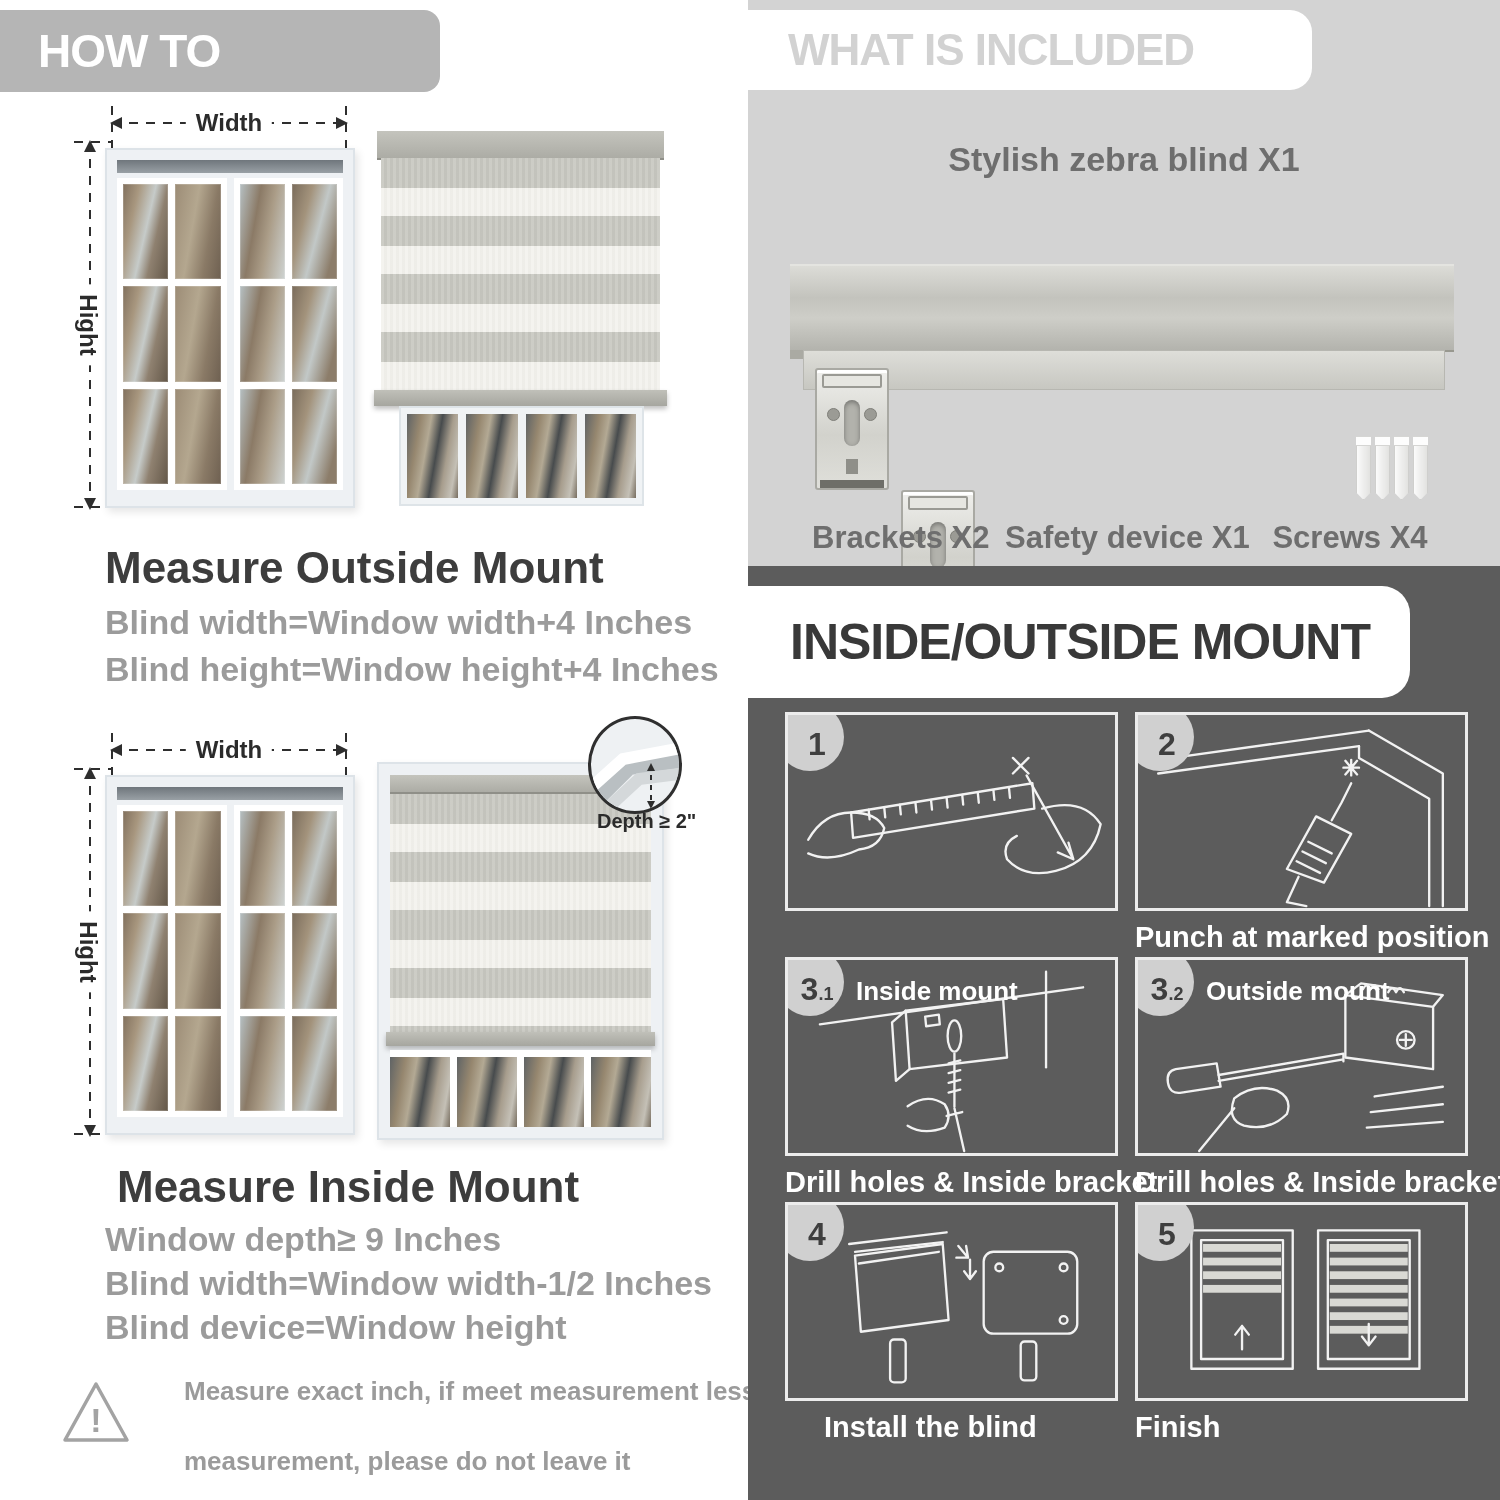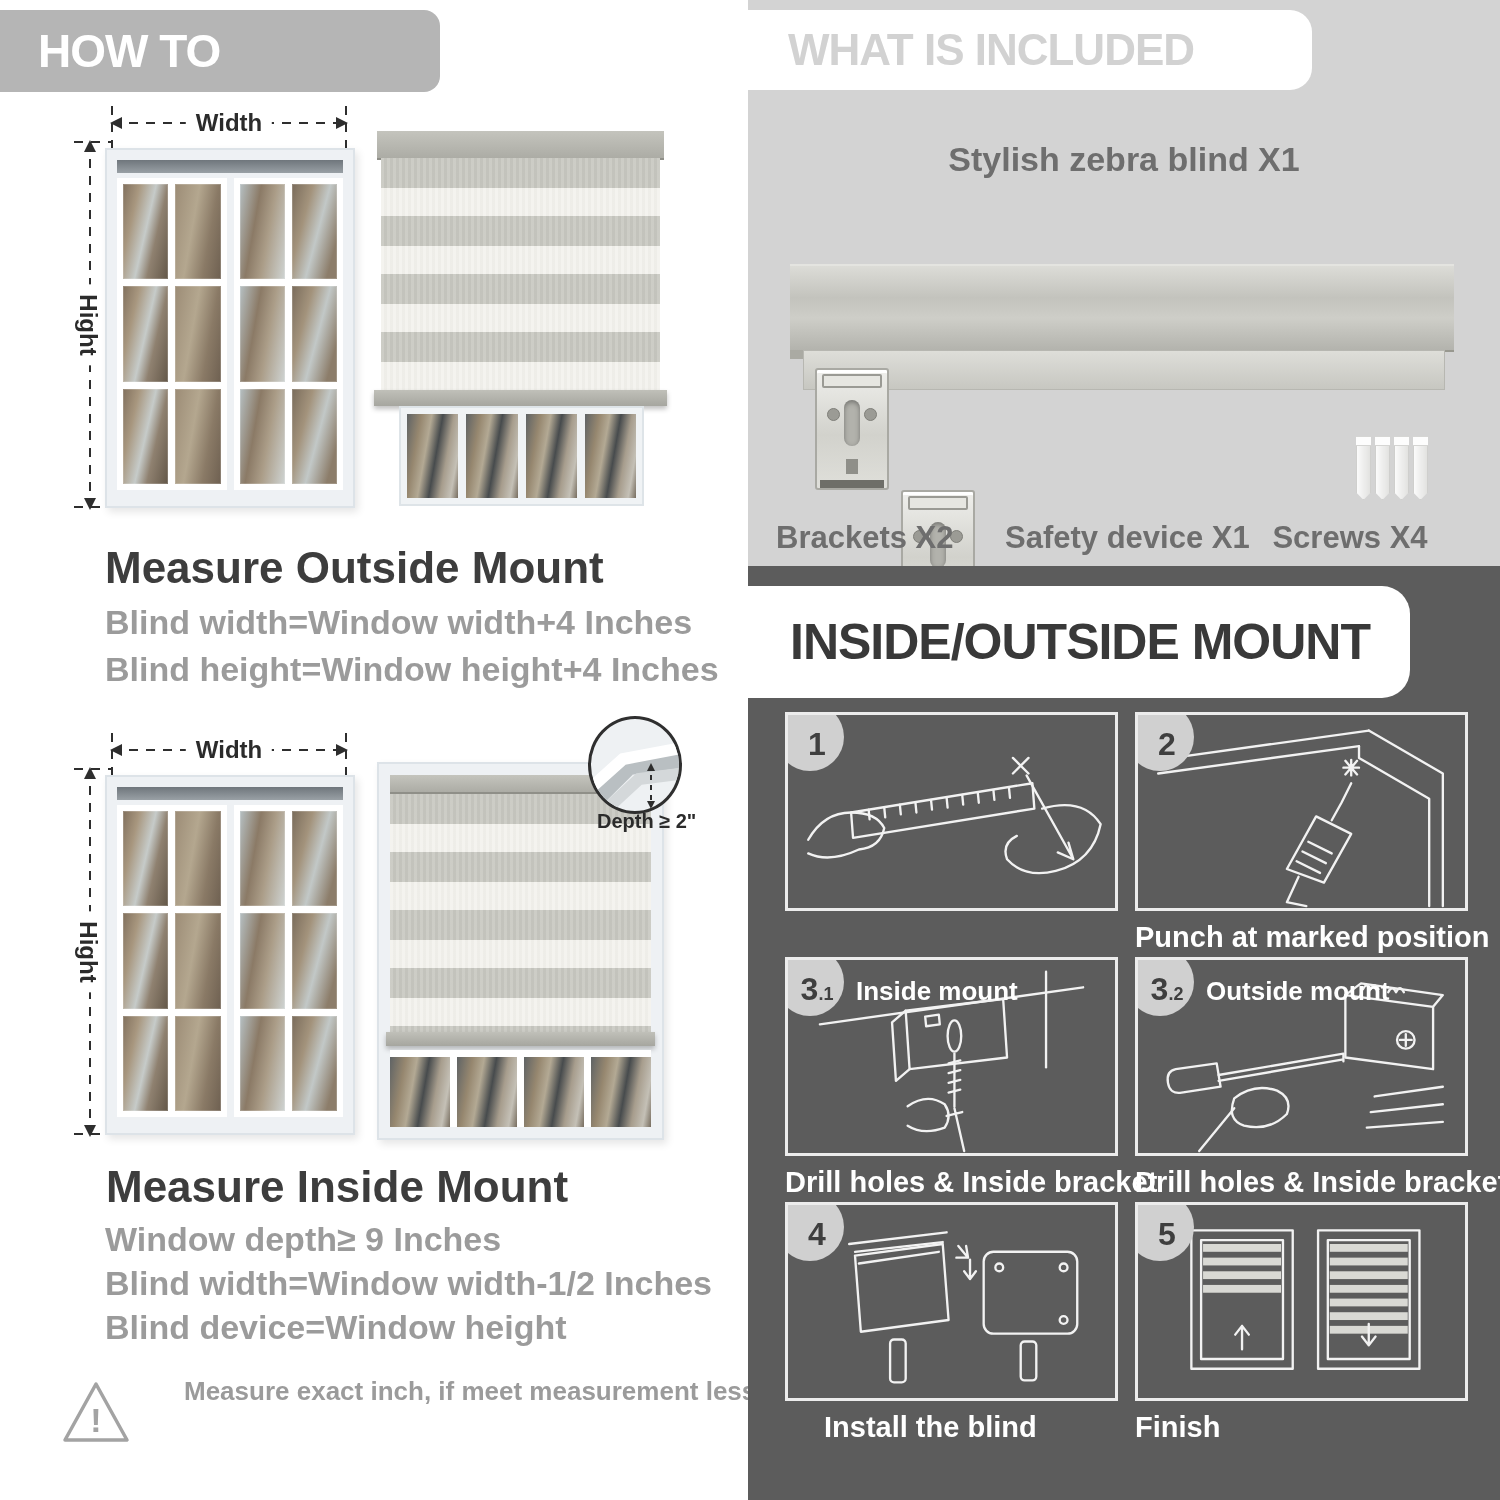--- a/index.html
+++ b/index.html
@@ -220,30 +220,31 @@
       <path d="M-8 94 L38 48 L96 40" stroke="#b9bfc2" stroke-width="16" fill="none"></path>
       <path d="M-8 76 L32 40 L96 28" stroke="#ffffff" stroke-width="12" fill="none"></path>
       <path d="M-6 110 L48 60 L96 54" stroke="#d4d8da" stroke-width="12" fill="none"></path>
       <path d="M60 46 V88" stroke="#2e2e2e" stroke-width="2" stroke-dasharray="5 5" fill="none"></path>
       <path d="M60 44 l-4 8 h8 Z" fill="#2e2e2e"></path>
       <path d="M60 90 l-4 -8 h8 Z" fill="#2e2e2e"></path>
     </svg>
   </div>
   <div class="abs depth-text" style="left:597px;top:810px;">Depth ≥ 2"</div>
 
-  <div class="abs h1" style="left:106px;top:1162px;">Measure Inside Mount</div>
+  <div class="abs h1" style="left:117px;top:1162px;">Measure Inside Mount</div>
   <div class="abs body-line" style="left:105px;top:1220px;">Window depth≥ 9 Inches</div>
   <div class="abs body-line" style="left:105px;top:1264px;">Blind width=Window width-1/2 Inches</div>
   <div class="abs body-line" style="left:105px;top:1308px;">Blind device=Window height</div>
 
   <svg class="abs warn-svg" style="left:60px;top:1378px;" width="72" height="70" viewBox="0 0 72 70">
     <path d="M36 6 L67 62 L5 62 Z"></path>
     <text x="36" y="54" text-anchor="middle">!</text>
   </svg>
   <div class="abs note-line" style="left:184px;top:1374px;">Measure exact inch, if meet measurement less</div>
+  <div class="abs note-line" style="left:184px;top:1444px;">measurement, please do not leave it</div>
 
   <div class="abs panel-light"></div>
   <div class="abs hdr-included">WHAT IS INCLUDED</div>
   <div class="abs stylish">Stylish zebra blind X1</div>
 
   <div class="abs rail-top" style="left:790px;top:264px;width:664px;height:84px;"></div>
   <div class="abs rail-bot" style="left:803px;top:350px;width:640px;height:38px;"></div>
 
   <div class="abs bracket" style="left:815px;top:368px;">
     <span class="slot"></span>
@@ -267,21 +268,21 @@
 
   <div class="abs screwb" style="left:1272px;top:432px;height:72px;"></div>
   <div class="abs screwb" style="left:1292px;top:432px;height:72px;"></div>
   <div class="abs screwb" style="left:1312px;top:432px;height:72px;"></div>
   <div class="abs screwb" style="left:1332px;top:432px;height:72px;"></div>
   <div class="abs anchor" style="left:1356px;top:436px;"></div>
   <div class="abs anchor" style="left:1375px;top:436px;"></div>
   <div class="abs anchor" style="left:1394px;top:436px;"></div>
   <div class="abs anchor" style="left:1413px;top:436px;"></div>
 
-  <div class="abs item-label" style="left:776px;top:520px;width:164px;">Brackets X2</div>
+  <div class="abs item-label" style="left:812px;top:520px;width:164px;">Brackets X2</div>
   <div class="abs item-label" style="left:1005px;top:520px;width:230px;">Safety device X1</div>
   <div class="abs item-label" style="left:1262px;top:520px;width:176px;">Screws X4</div>
 
   <div class="abs panel-dark"></div>
   <div class="abs hdr-mount">INSIDE/OUTSIDE MOUNT</div>
 
   <div class="abs tile" style="left:785px;top:712px;">
     <svg class="art" viewBox="0 0 330 198">
       <path d="M18 128 Q34 100 62 100 Q88 100 96 116 Q92 136 70 138 Q40 152 18 142"></path>
       <path d="M62 100 L248 70 L250 96 L64 126 Z"></path>

